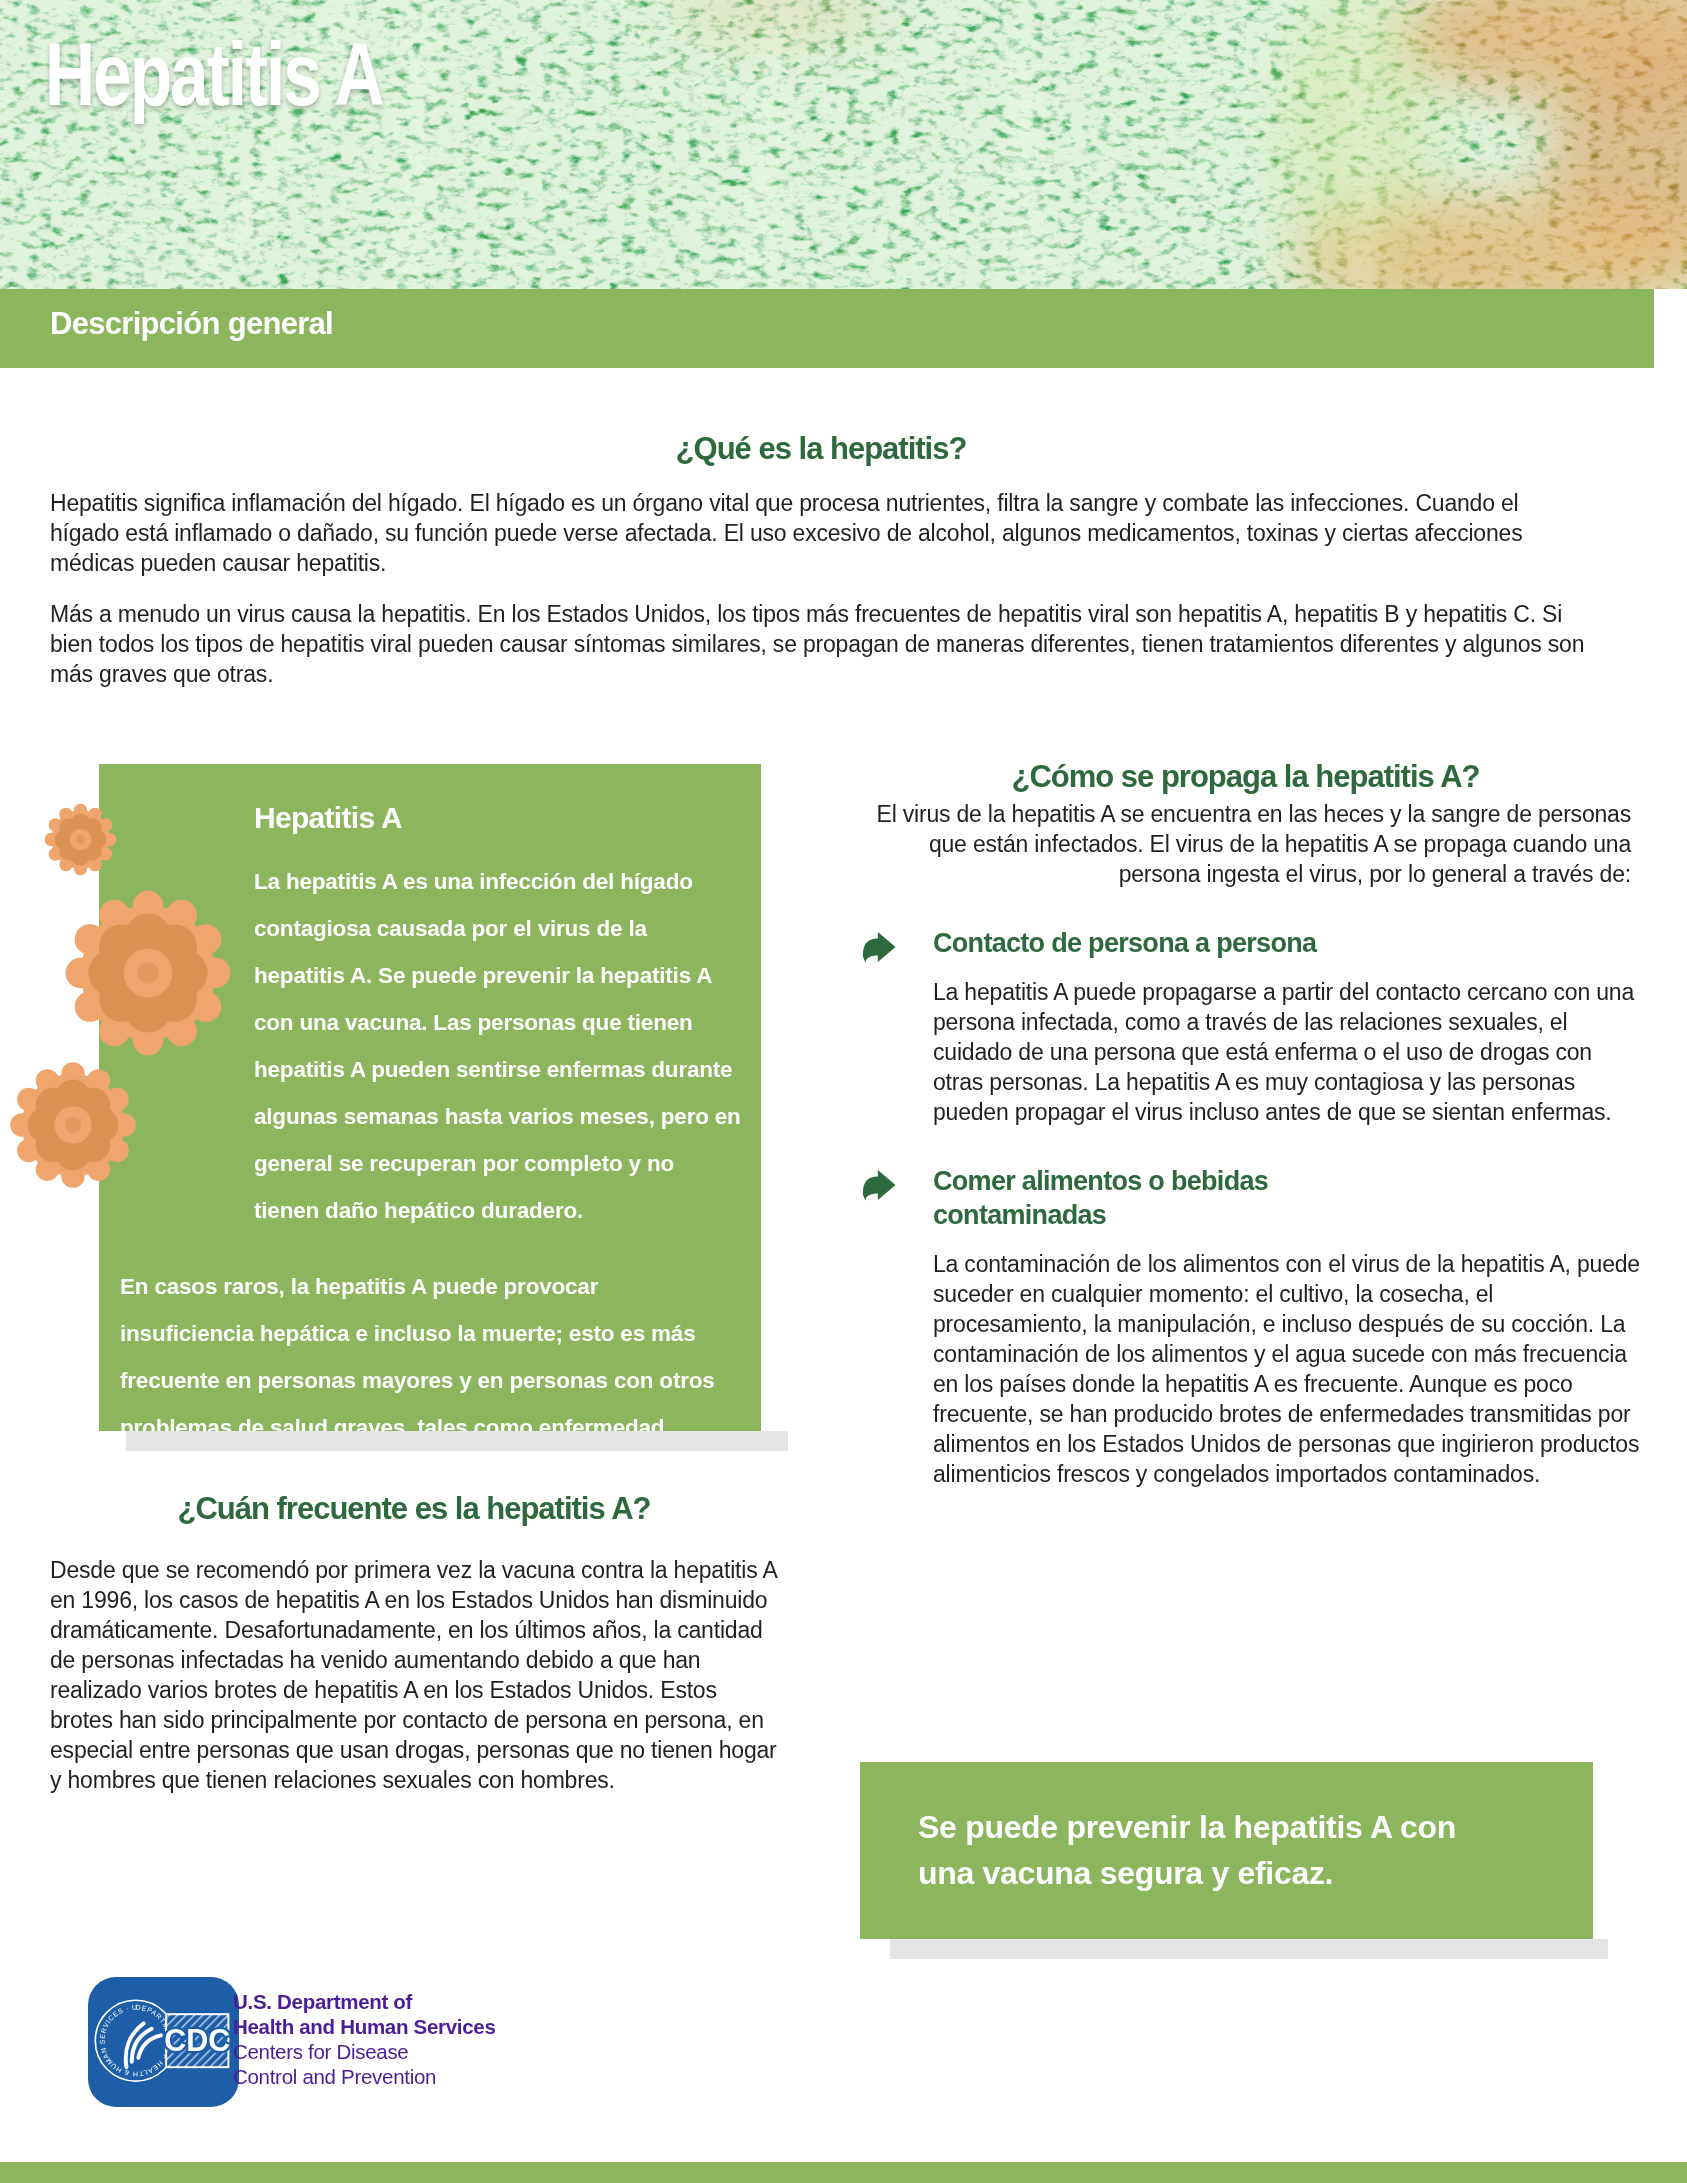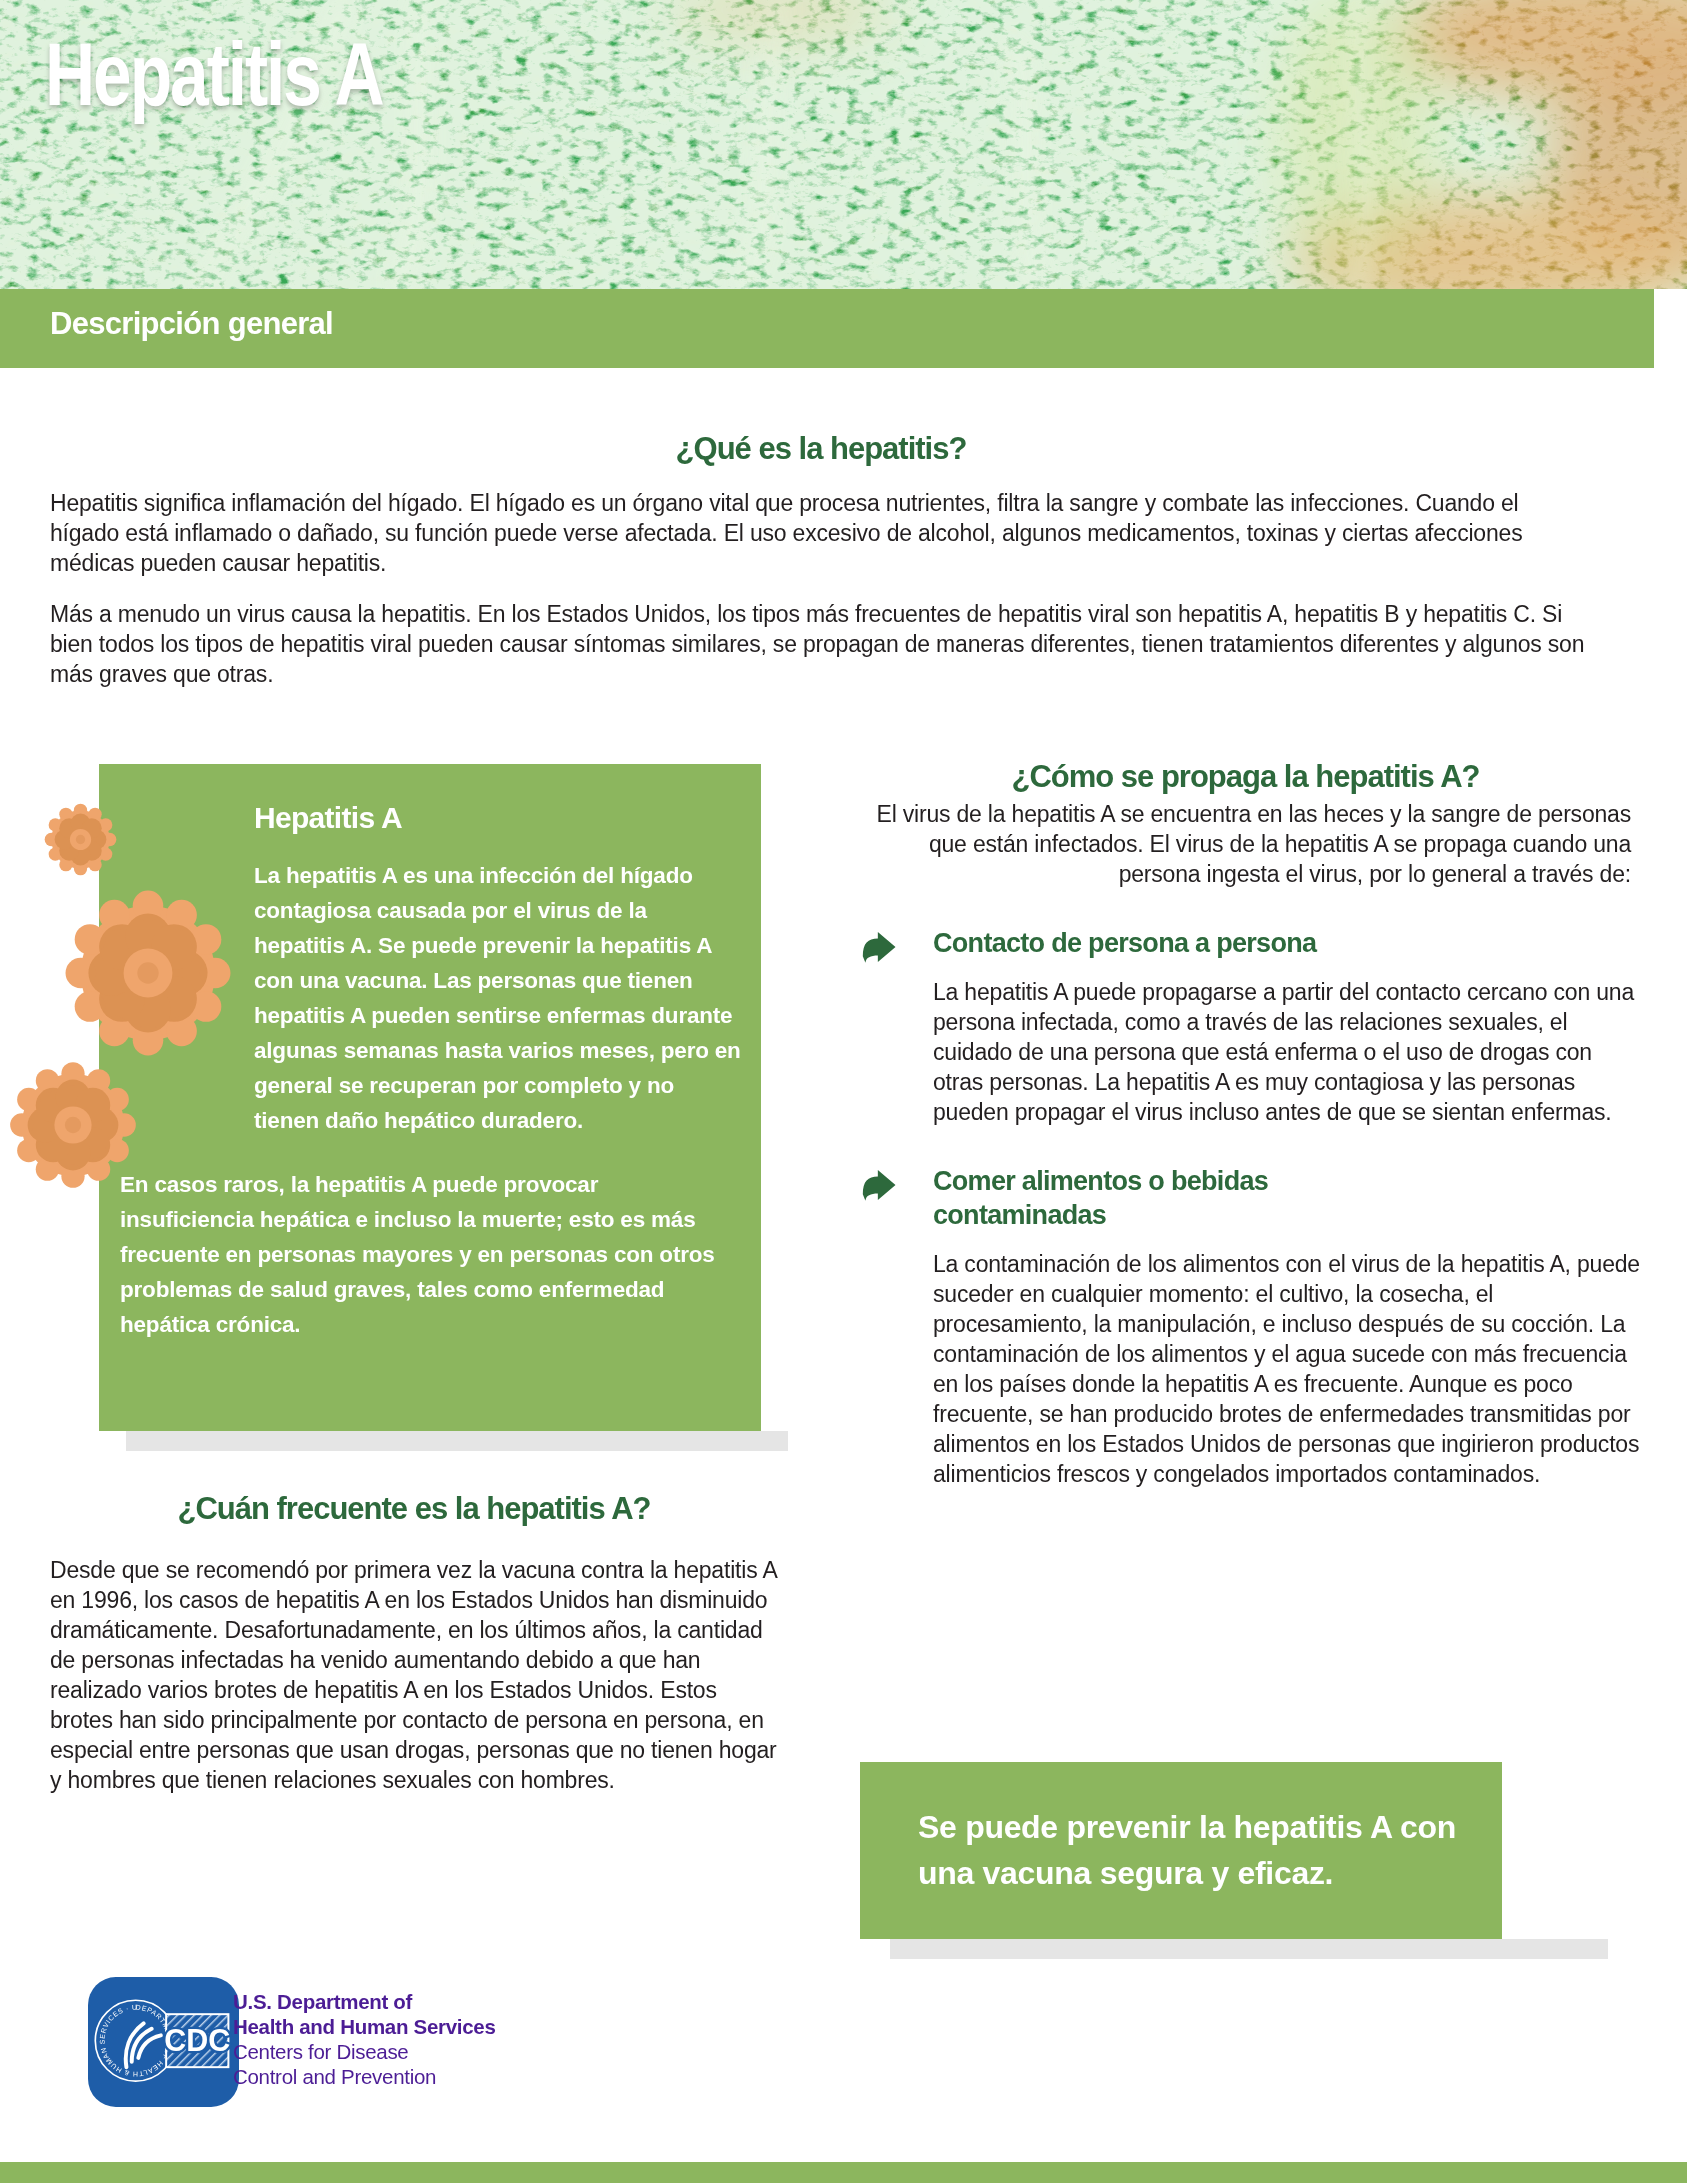--- a/index.html
+++ b/index.html
@@ -20,21 +20,21 @@
   .h-green{margin:0;color:#2D693C;font-weight:bold;font-size:31px;letter-spacing:-1px;text-align:center;}
   .body-txt{margin:0;font-size:23px;line-height:30px;letter-spacing:-0.2px;color:#231F20;}
 
   .sec-what{position:absolute;left:50px;top:431px;width:1542px;}
   .sec-what .body-txt{margin-top:21px;}
 
   
   .greenbox{position:absolute;left:99px;top:764px;width:662px;height:667px;background:#8CB65E;
             box-sizing:border-box;padding:37px 20px 0 155px;overflow:hidden;}
   .greenbox h3{margin:0;color:#ffffff;font-weight:bold;font-size:30px;letter-spacing:-0.7px;}
-  .greenbox p{margin:22.5px 0 0 0;color:#ffffff;font-weight:bold;font-size:22.5px;line-height:35px;
+  .greenbox p{margin:22.5px 0 0 0;color:#ffffff;font-weight:bold;font-size:22.5px;line-height:47px;
               letter-spacing:-0.2px;}
   .greenbox p.wide{margin-left:-134px;margin-top:29px;width:615px;}
   .gb-shadow{position:absolute;background:#E5E5E5;}
   .gb-shadow.left{left:126px;top:1431px;width:662px;height:20px;}
   .gb-shadow.right{left:890px;top:1939px;width:718px;height:20px;}
 
   .virus{position:absolute;}
 
   
   .sec-frequent{position:absolute;left:50px;top:1491px;width:728px;}
@@ -43,21 +43,21 @@
   
   .rightcol{position:absolute;left:860px;top:759px;width:771px;}
   .rightcol .intro{margin-top:4px;text-align:right;}
   .bullet{display:flex;margin-top:37px;gap:16px;}
   .bullet .arrow{flex:0 0 37px;margin:4px 20px 0 0;}
   .bullet-head{margin:0;color:#2D693C;font-weight:bold;font-size:27px;letter-spacing:-0.7px;
                line-height:34px;max-width:490px;}
   .bullet .body-txt{margin-top:17px;width:715px;}
 
   
-  .prevent{position:absolute;left:860px;top:1762px;width:642px;height:177px;background:#8CB65E;
+  .prevent{position:absolute;left:860px;top:1762px;width:733px;height:177px;background:#8CB65E;
            box-sizing:border-box;padding:42px 40px 0 58px;}
   .prevent p{margin:0;color:#ffffff;font-weight:bold;font-size:32px;line-height:46px;
              letter-spacing:-0.3px;max-width:582px;}
 
   
   .logo{position:absolute;left:88px;top:1977px;width:151px;height:130px;}
   .footer-text{position:absolute;left:233px;top:1989px;}
   .footer-text p{margin:0;color:#4c1d95;font-size:20.5px;line-height:25px;letter-spacing:-0.3px;}
   .footer-text p.b{font-weight:bold;}
   .bottom-bar{position:absolute;left:0;top:2162px;width:1687px;height:21px;background:#8CB65E;}

